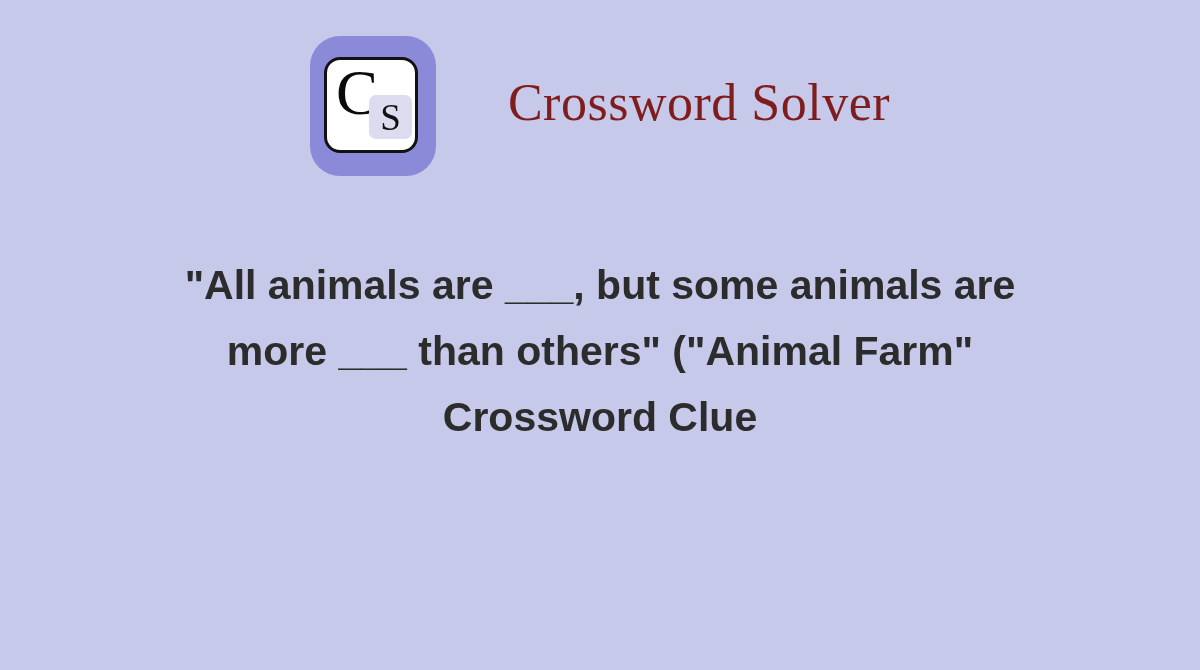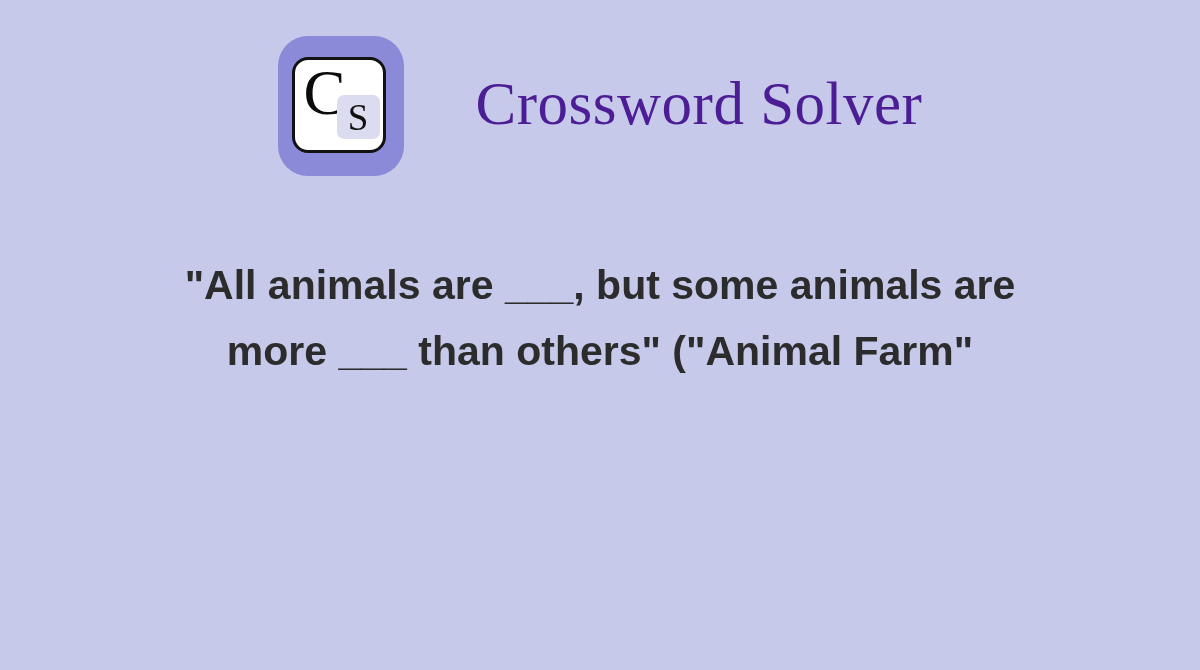--- a/index.html
+++ b/index.html
@@ -85,23 +85,23 @@
     align-items: center;
     justify-content: center;
     font-family: "Liberation Serif", serif;
     font-size: 37px;
     line-height: 1;
     color: #101010;
   }
 
   .brand-title {
     font-family: "Liberation Serif", serif;
-    font-size: 61px;
+    font-size: 52px;
     line-height: 1;
-    color: #4c1d95;
+    color: #7f1d1d;
     letter-spacing: 0.5px;
     white-space: nowrap;
     flex: 0 0 auto;
     padding-bottom: 6px;
   }
 
   
   .clue-block {
     position: absolute;
     left: 50%;
@@ -140,15 +140,16 @@
       </div>
     </div>
 
     <div class="brand-title">Crossword Solver</div>
 
   </div>
 
   <div class="clue-block">
     <div class="clue-line">"All animals are ___, but some animals are</div>
     <div class="clue-line">more ___ than others" ("Animal Farm"</div>
+    <div class="clue-line sub">Crossword Clue</div>
   </div>
 
 </div>
 
 </body></html>

